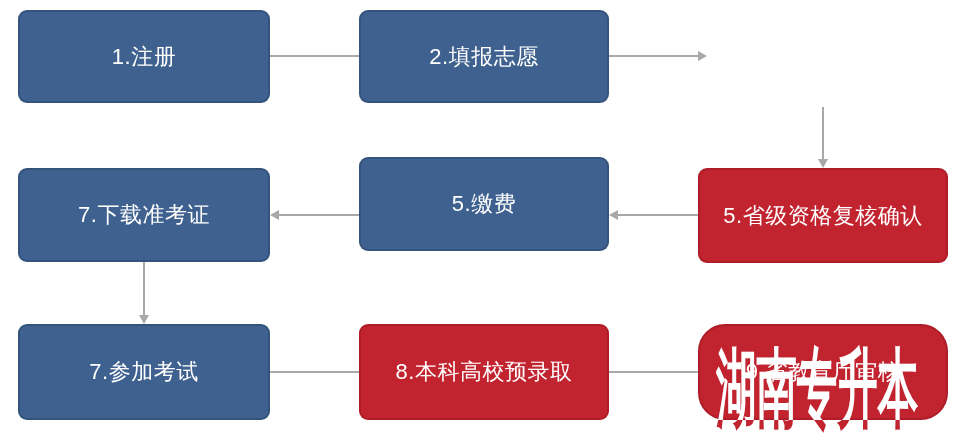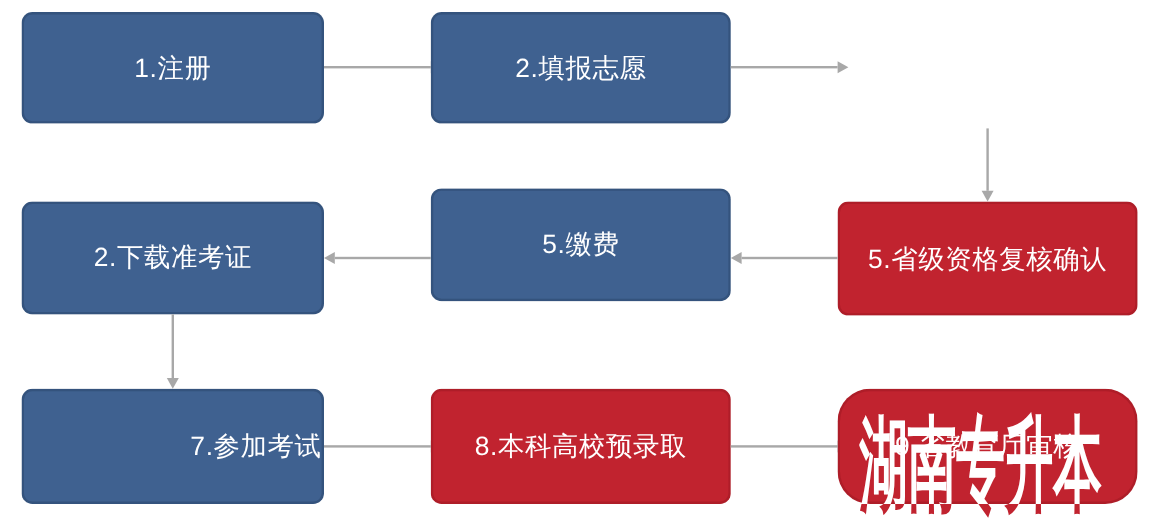--- a/index.html
+++ b/index.html
@@ -107,28 +107,28 @@
 
   <div class="node blue" style="left:359px; top:157px; width:250px; height:94px;">
     <span class="node-label">5.缴费</span>
   </div>
 
   <div class="arrow h" style="left:279px; top:214px; width:80px;">
     <span class="head left"></span>
   </div>
 
   <div class="node blue" style="left:18px; top:168px; width:252px; height:94px;">
-    <span class="node-label">2.下载准考证</span>
+    <span class="node-label">7.下载准考证</span>
   </div>
 
   <div class="arrow v" style="left:143px; top:262px; height:53px;">
     <span class="head down"></span>
   </div>
 
-  <div class="node blue" style="left:18px; top:324px; width:252px; height:96px;justify-content:flex-end;">
+  <div class="node blue" style="left:18px; top:324px; width:252px; height:96px;">
     <span class="node-label">7.参加考试</span>
   </div>
 
   <div class="arrow h" style="left:270px; top:371px; width:89px;">
     <span class="head right"></span>
   </div>
 
   <div class="node red" style="left:359px; top:324px; width:250px; height:96px;">
     <span class="node-label">8.本科高校预录取</span>
   </div>

